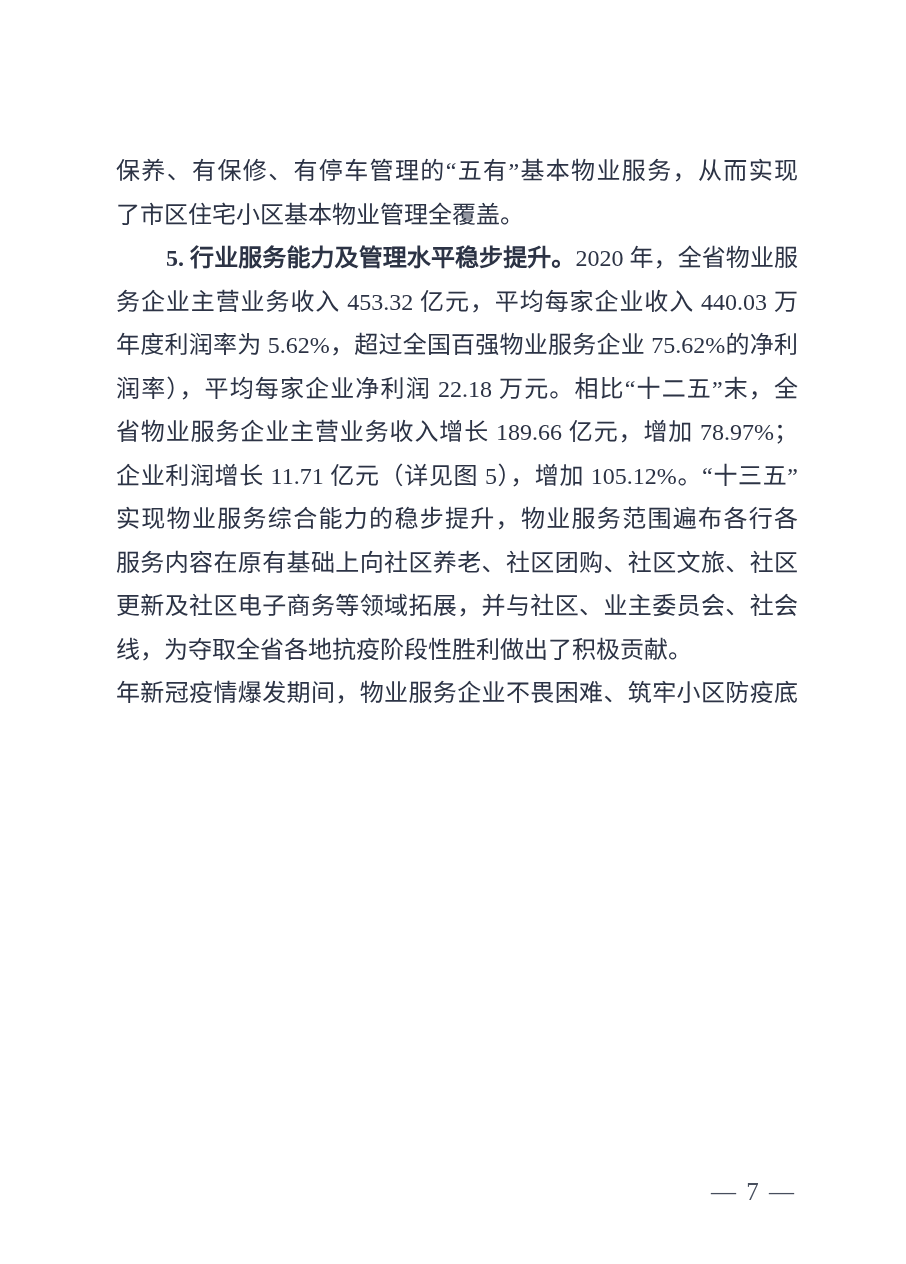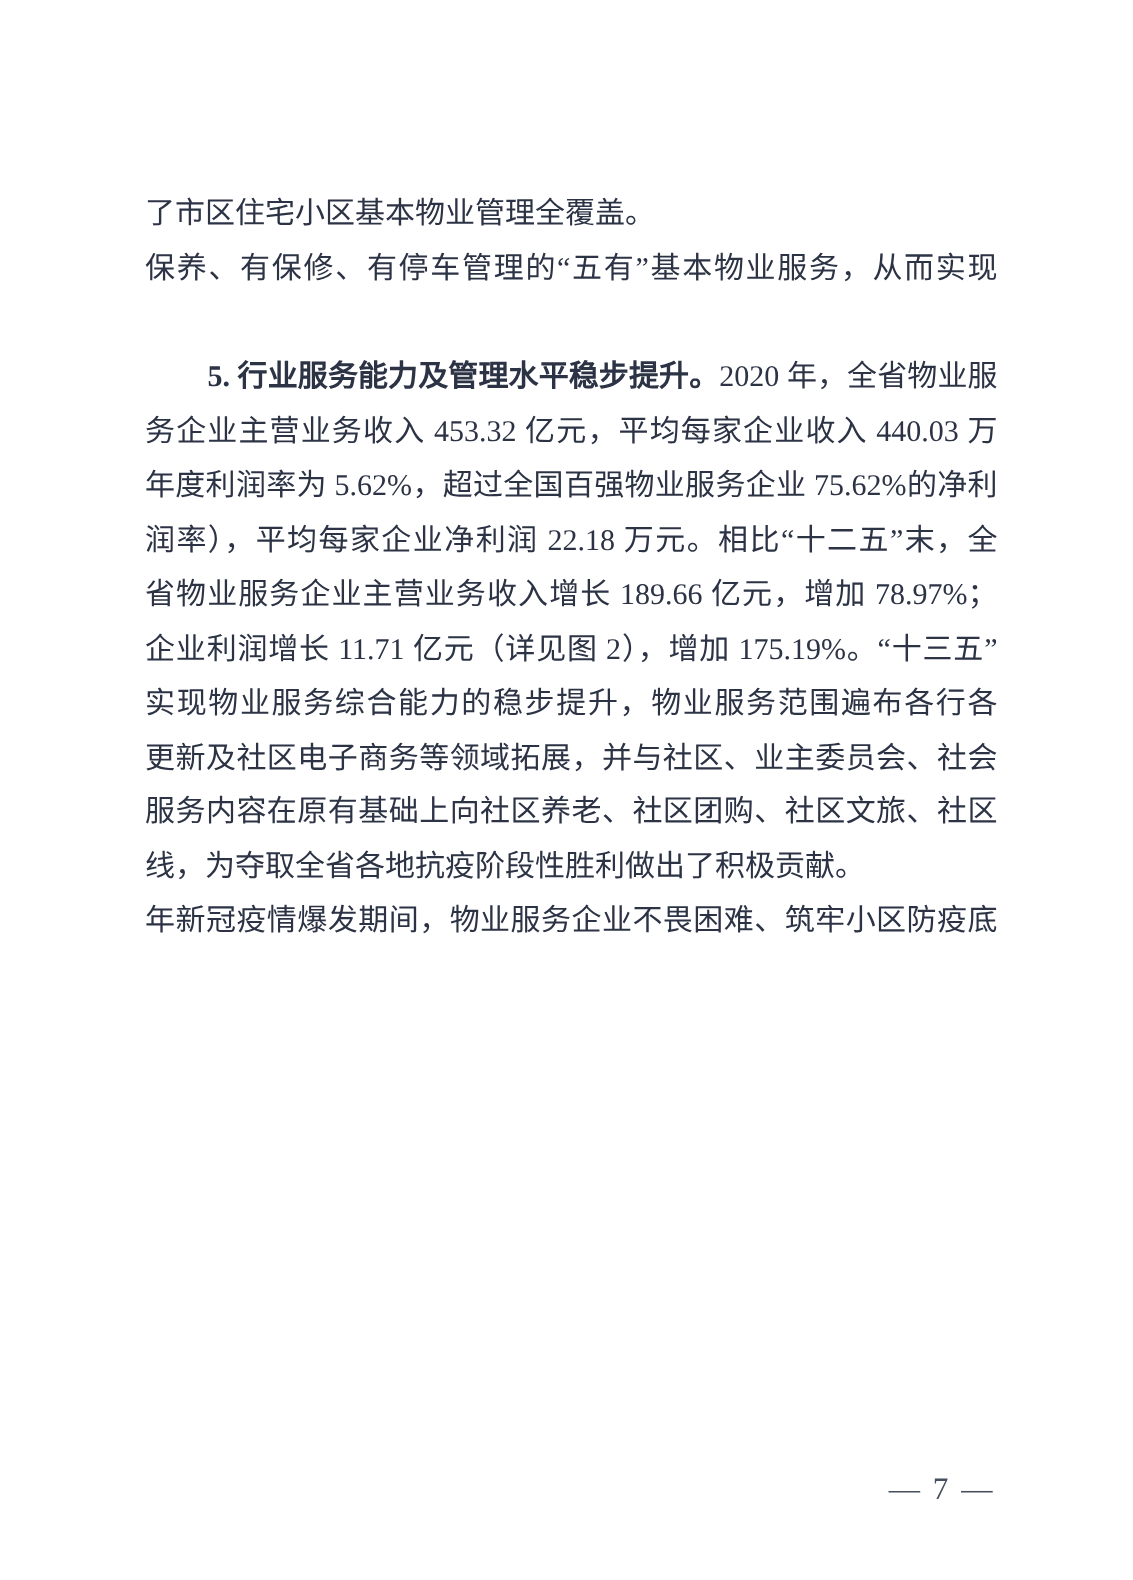--- a/index.html
+++ b/index.html
@@ -28,21 +28,20 @@
     line-height: 43.5px;
     text-align: justify;
     text-align-last: left;
     overflow: hidden;
   }
   .line.fill {
     text-align-last: justify;
   }
   .line.indent {
     text-indent: 50px;
-    margin-top: 44px;
   }
   .line .bold {
     font-weight: 700;
   }
   .page-number {
     position: absolute;
     top: 1138px;
     right: 110px;
     height: 36px;
     line-height: 36px;
@@ -50,30 +49,30 @@
     color: #474e5d;
     letter-spacing: 2px;
     white-space: pre;
   }
 </style>
 </head>
 <body>
 
 <div class="page">
   <div class="content">
+      <div class="line fill"><span>保养、有保修、有停车管理的“五有”基本物业服务，从而实现</span></div>
       <div class="line"><span>了市区住宅小区基本物业管理全覆盖。</span></div>
-      <div class="line fill"><span>保养、有保修、有停车管理的“五有”基本物业服务，从而实现</span></div>
       <div class="line fill indent"><span class="bold">5. 行业服务能力及管理水平稳步提升。</span><span>2020 年，全省物业服</span></div>
       <div class="line fill"><span>务企业主营业务收入 453.32 亿元，平均每家企业收入 440.03 万元，</span></div>
       <div class="line fill"><span>年度利润率为 5.62%，超过全国百强物业服务企业 75.62%的净利</span></div>
       <div class="line fill"><span>润率），平均每家企业净利润 22.18 万元。相比“十二五”末，全</span></div>
       <div class="line fill"><span>省物业服务企业主营业务收入增长 189.66 亿元，增加 78.97%；</span></div>
-      <div class="line fill"><span>企业利润增长 11.71 亿元（详见图 2），增加 175.19%。“十三五”</span></div>
+      <div class="line fill"><span>企业利润增长 11.71 亿元（详见图 5），增加 105.12%。“十三五”</span></div>
       <div class="line fill"><span>实现物业服务综合能力的稳步提升，物业服务范围遍布各行各业，</span></div>
+      <div class="line fill"><span>服务内容在原有基础上向社区养老、社区团购、社区文旅、社区</span></div>
       <div class="line fill"><span>更新及社区电子商务等领域拓展，并与社区、业主委员会、社会</span></div>
-      <div class="line fill"><span>服务内容在原有基础上向社区养老、社区团购、社区文旅、社区</span></div>
       <div class="line"><span>线，为夺取全省各地抗疫阶段性胜利做出了积极贡献。</span></div>
       <div class="line fill"><span>年新冠疫情爆发期间，物业服务企业不畏困难、筑牢小区防疫底</span></div>
     </div>
   <div class="page-number">
     <span>— 7 —</span>
   </div>
 </div>
 
 </body></html>

